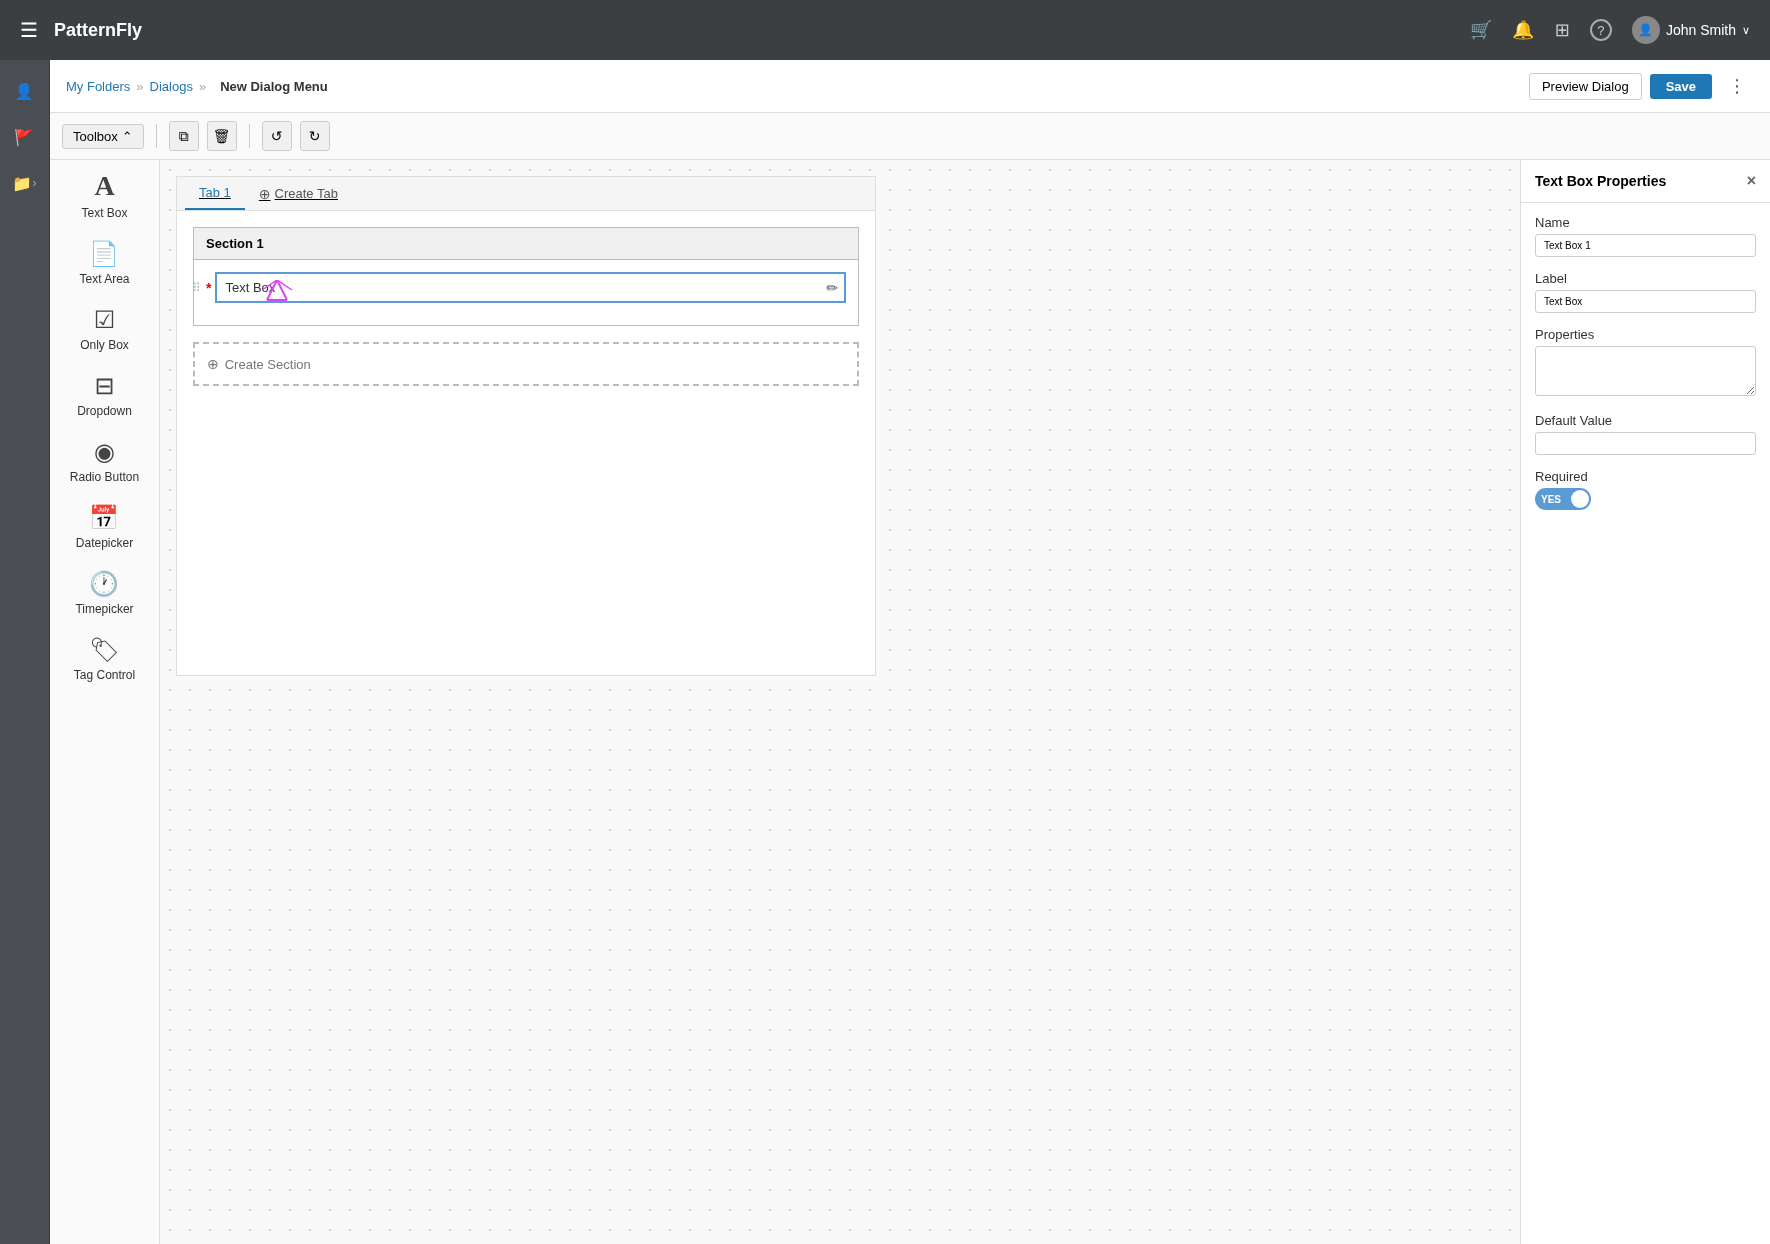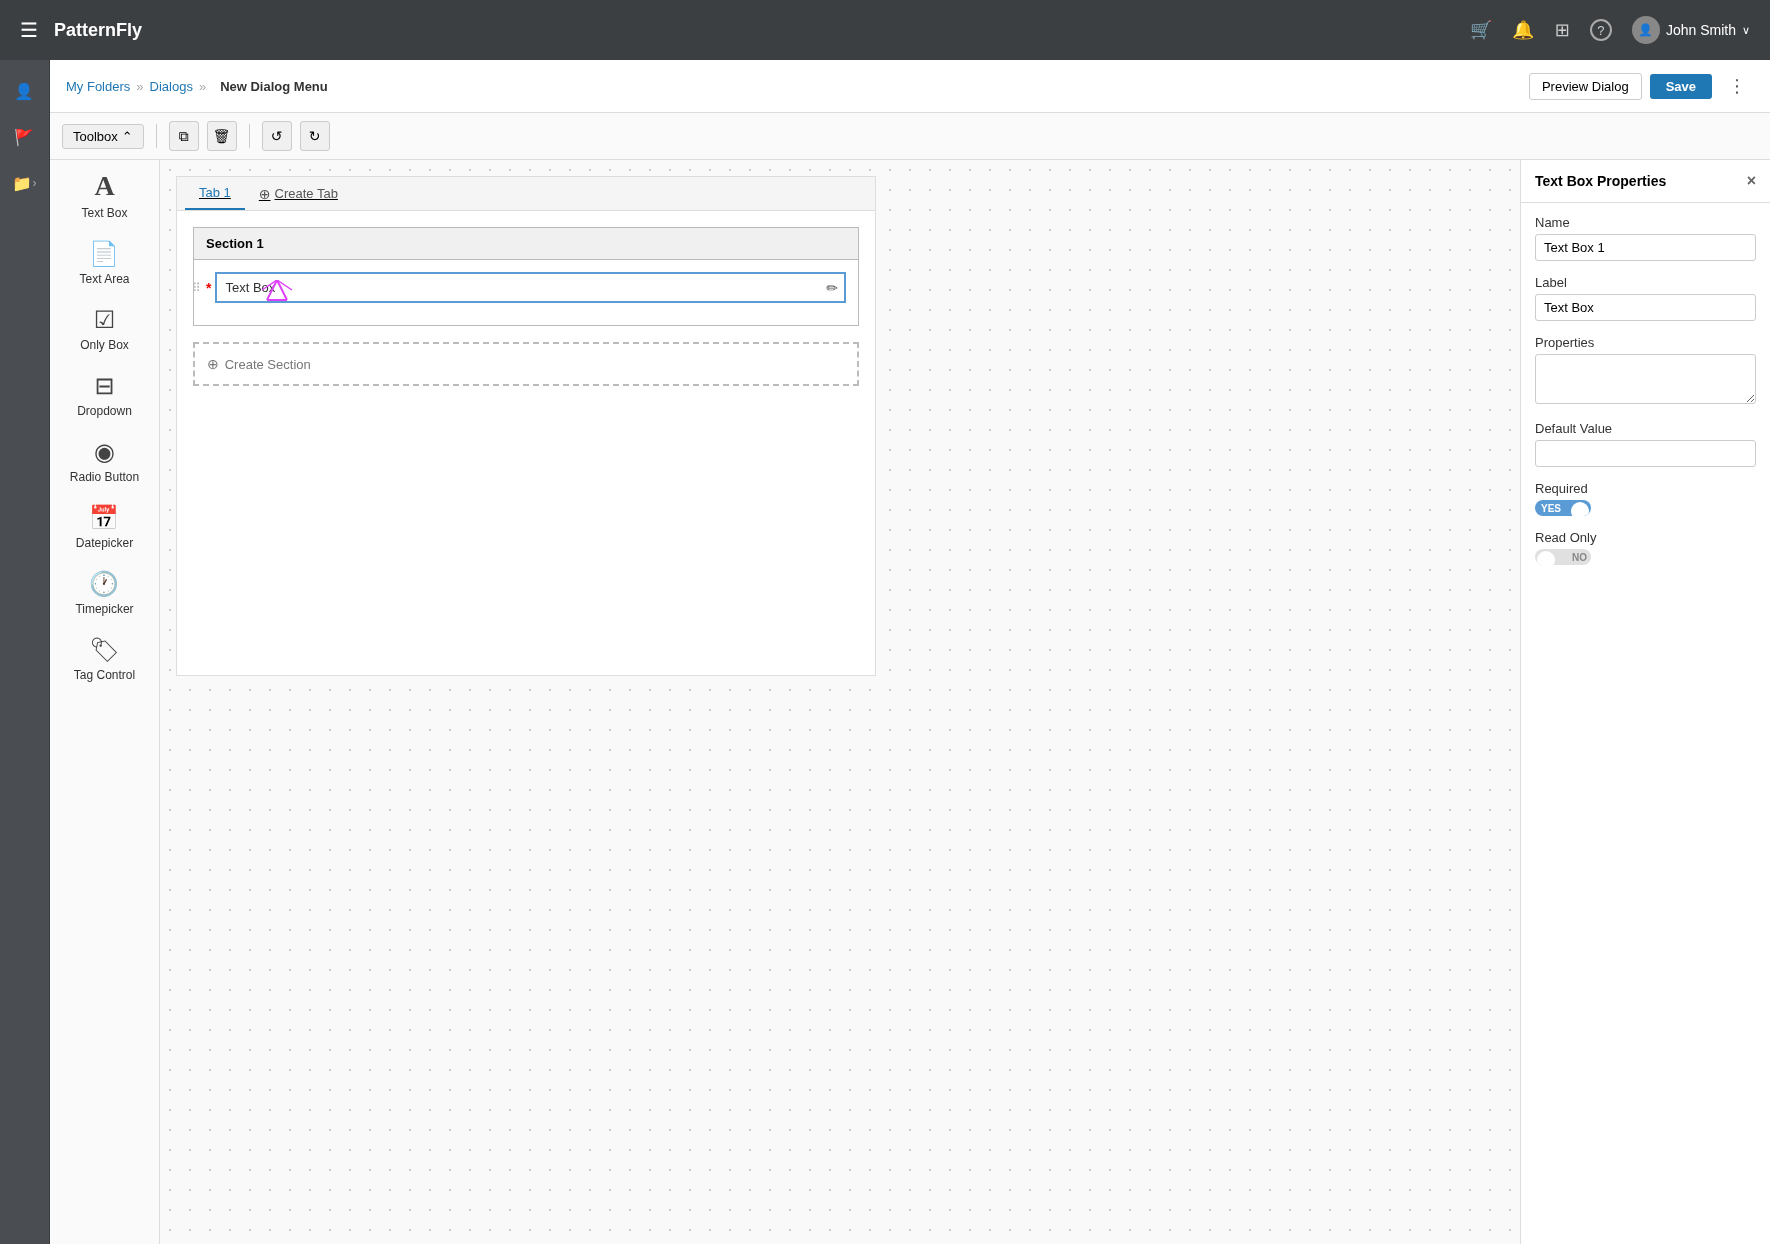--- a/index.html
+++ b/index.html
@@ -273,21 +273,21 @@
     }
     .props-close { cursor: pointer; color: #666; font-size: 16px; }
     .props-body { padding: 12px 14px; }
     .prop-group { margin-bottom: 14px; }
     .prop-label { font-size: 13px; font-weight: 500; margin-bottom: 4px; color: #333; }
     .prop-input {
       width: 100%;
       padding: 5px 8px;
       border: 1px solid #ccc;
       border-radius: 3px;
-      font-size: 13px;
+      font-size: 10px;
       outline: none;
     }
     .prop-textarea {
       width: 100%;
       padding: 5px 8px;
       border: 1px solid #ccc;
       border-radius: 3px;
       font-size: 13px;
       height: 50px;
       resize: vertical;
@@ -295,21 +295,21 @@
     }
 
     
     .toggle-row { display: flex; align-items: center; gap: 6px; }
     .toggle {
       display: flex;
       align-items: center;
       background: #e0e0e0;
       border-radius: 12px;
       width: 56px;
-      height: 16px;
+      height: 22px;
       cursor: pointer;
       position: relative;
       overflow: hidden;
     }
     .toggle.on { background: #5b9bd5; }
     .toggle-knob {
       width: 18px; height: 18px;
       border-radius: 50%;
       background: white;
       position: absolute;
@@ -503,28 +503,19 @@
           <div class="prop-group">
             <div class="prop-label">Required</div>
             <div class="toggle-row">
               <div class="toggle on">
                 <span class="toggle-label-yes">YES</span>
                 <span class="toggle-knob"></span>
               </div>
             </div>
           </div>
 
-          <div class="prop-group">
-            <div class="prop-label">Read Only</div>
-            <div class="toggle-row">
-              <div class="toggle off">
-                <span class="toggle-label-no">NO</span>
-                <span class="toggle-knob"></span>
-              </div>
-            </div>
-          </div>
 
         </div>
       </div>
 
     </div>
   </div>
 </div>
 
 </body></html>

